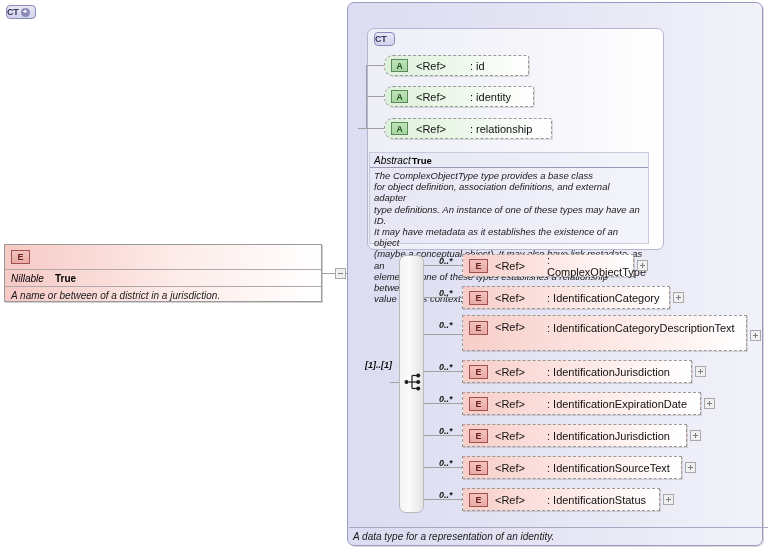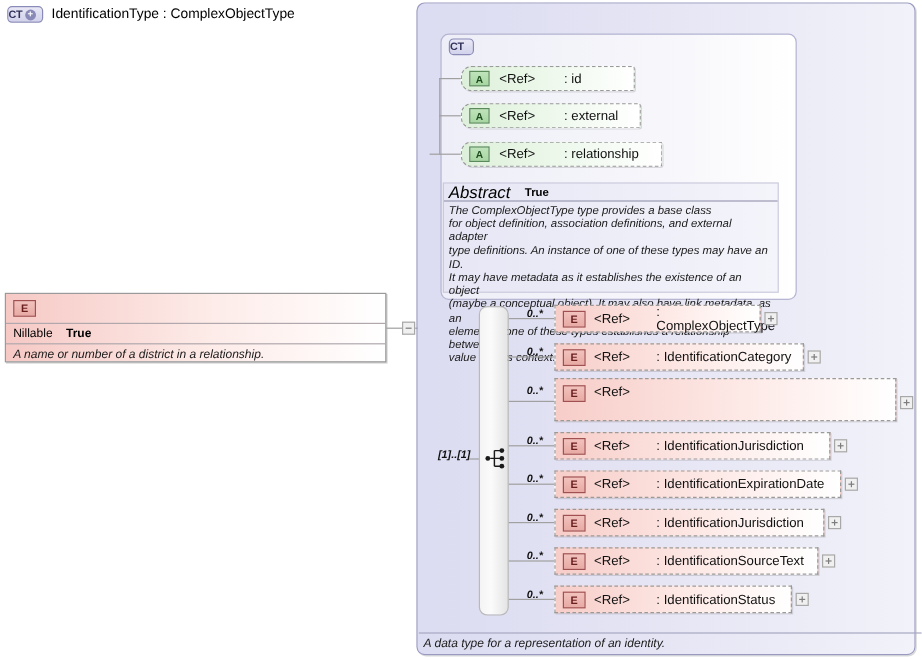--- a/index.html
+++ b/index.html
@@ -42,20 +42,21 @@
     white-space: nowrap;
   }
   #left-element-box .lb-prop {
     height: 16px;
     display: flex;
     align-items: center;
     padding-left: 6px;
     border-bottom: 1px solid #b0a8ad;
   }
   #left-element-box .lb-prop .k {
+    font-style: italic;
     font-size: 10px;
     width: 44px;
   }
   #left-element-box .lb-prop .v {
     font-size: 10px;
     font-weight: bold;
   }
   #left-element-box .lb-doc {
     height: 16px;
     display: flex;
@@ -198,21 +199,21 @@
     border: 1px solid #c9c9dd;
     box-sizing: border-box;
   }
   #abstract-block .ab-head {
     height: 14px;
     display: flex;
     align-items: center;
     padding-left: 4px;
     border-bottom: 1px solid #9a9ab4;
   }
-  #abstract-block .ab-head .k { font-style: italic; font-size: 14px; margin-right: 12px; }
+  #abstract-block .ab-head .k { font-style: italic; font-size: 10px; margin-right: 1px; }
   #abstract-block .ab-head .v { font-size: 9.5px; font-weight: bold; }
   #abstract-block .ab-doc {
     padding: 2px 4px 0 4px;
     font-style: italic;
     font-size: 9.5px;
     line-height: 11.2px;
     color: #1a1a1a;
     white-space: pre-line;
   }
 
@@ -231,21 +232,21 @@
   #sequence-icon {
     position: absolute;
     left: 404px;
     top: 373px;
     width: 20px;
     height: 18px;
   }
   #sequence-cardinality {
     position: absolute;
     left: 365px;
-    top: 374px;
+    top: 360px;
     font-size: 9px;
     font-style: italic;
     font-weight: bold;
     color: #111;
   }
 
   
   .elem-row {
     position: absolute;
     border: 1px dashed #9a9a9a;
@@ -308,35 +309,34 @@
 <body>
 
 <div id="left-element-box">
   <div class="lb-title">
     <span class="badge-e">E</span>
   </div>
   <div class="lb-prop">
     <span class="k">Nillable</span>
     <span class="v">True</span>
   </div>
-  <div class="lb-doc">A name or number of a district in a relationship.</div>
+  <div class="lb-doc">A name or between of a district in a jurisdiction.</div>
 </div>
 
 <div class="conn h" style="left:322px; top:273px; width:13px;"></div>
 <div class="expander minus" style="left:335px; top:268px;"></div>
 <div class="conn h" style="left:346px; top:273px; width:54px;"></div>
 
 <div id="main-panel"></div>
 
 <div id="main-panel-header">
   <span class="badge-ct with-plus">
     <span>CT</span>
       <span class="ct-plus">+</span>
   </span>
-  <span>IdentificationType : ComplexObjectType</span>
 </div>
 
 <div id="inner-panel"></div>
 <div id="inner-panel-header">
   <span class="badge-ct plain">CT</span>
 </div>
 
 <div class="conn h" style="left:358px; top:128px; width:8px;"></div>
 <div class="conn v" style="left:366px; top:65px; height:64px;"></div>
 <div class="conn h" style="left:366px; top:65px; width:18px;"></div>
@@ -344,21 +344,21 @@
 <div class="conn h" style="left:366px; top:128px; width:18px;"></div>
 
 <div class="attr-row" style="left:384px; top:55px; width:145px;">
   <span class="badge-a">A</span>
   <span class="ref">&lt;Ref&gt;</span>
   <span class="nm">: id</span>
 </div>
 <div class="attr-row" style="left:384px; top:86px; width:150px;">
   <span class="badge-a">A</span>
   <span class="ref">&lt;Ref&gt;</span>
-  <span class="nm">: external</span>
+  <span class="nm">: identity</span>
 </div>
 <div class="attr-row" style="left:384px; top:118px; width:168px;">
   <span class="badge-a">A</span>
   <span class="ref">&lt;Ref&gt;</span>
   <span class="nm">: relationship</span>
 </div>
 
 <div id="abstract-block">
   <div class="ab-head">
     <span class="k">Abstract</span>
@@ -404,20 +404,21 @@
   <span class="ref">&lt;Ref&gt;</span>
   <span class="nm">: IdentificationCategory</span>
 </div>
 <div class="expander" style="left:673px; top:292px;"></div>
 
 <div class="elem-card" style="left:439px; top:320px;">0..*</div>
 <div class="conn h" style="left:424px; top:334px; width:38px;"></div>
 <div class="elem-row" style="left:462px; top:315px; width:285px; height:36px; align-items:flex-start; padding-top:5px;">
   <span class="badge-e">E</span>
   <span class="ref">&lt;Ref&gt;</span>
+  <span class="nm" style="width:210px; line-height:14px;">: IdentificationCategoryDescriptionText</span>
 </div>
 <div class="expander" style="left:750px; top:330px;"></div>
 
 <div class="elem-card" style="left:439px; top:362px;">0..*</div>
 <div class="conn h" style="left:424px; top:371px; width:38px;"></div>
 <div class="elem-row" style="left:462px; top:360px; width:230px; height:23px;">
   <span class="badge-e">E</span>
   <span class="ref">&lt;Ref&gt;</span>
   <span class="nm">: IdentificationJurisdiction</span>
 </div>

